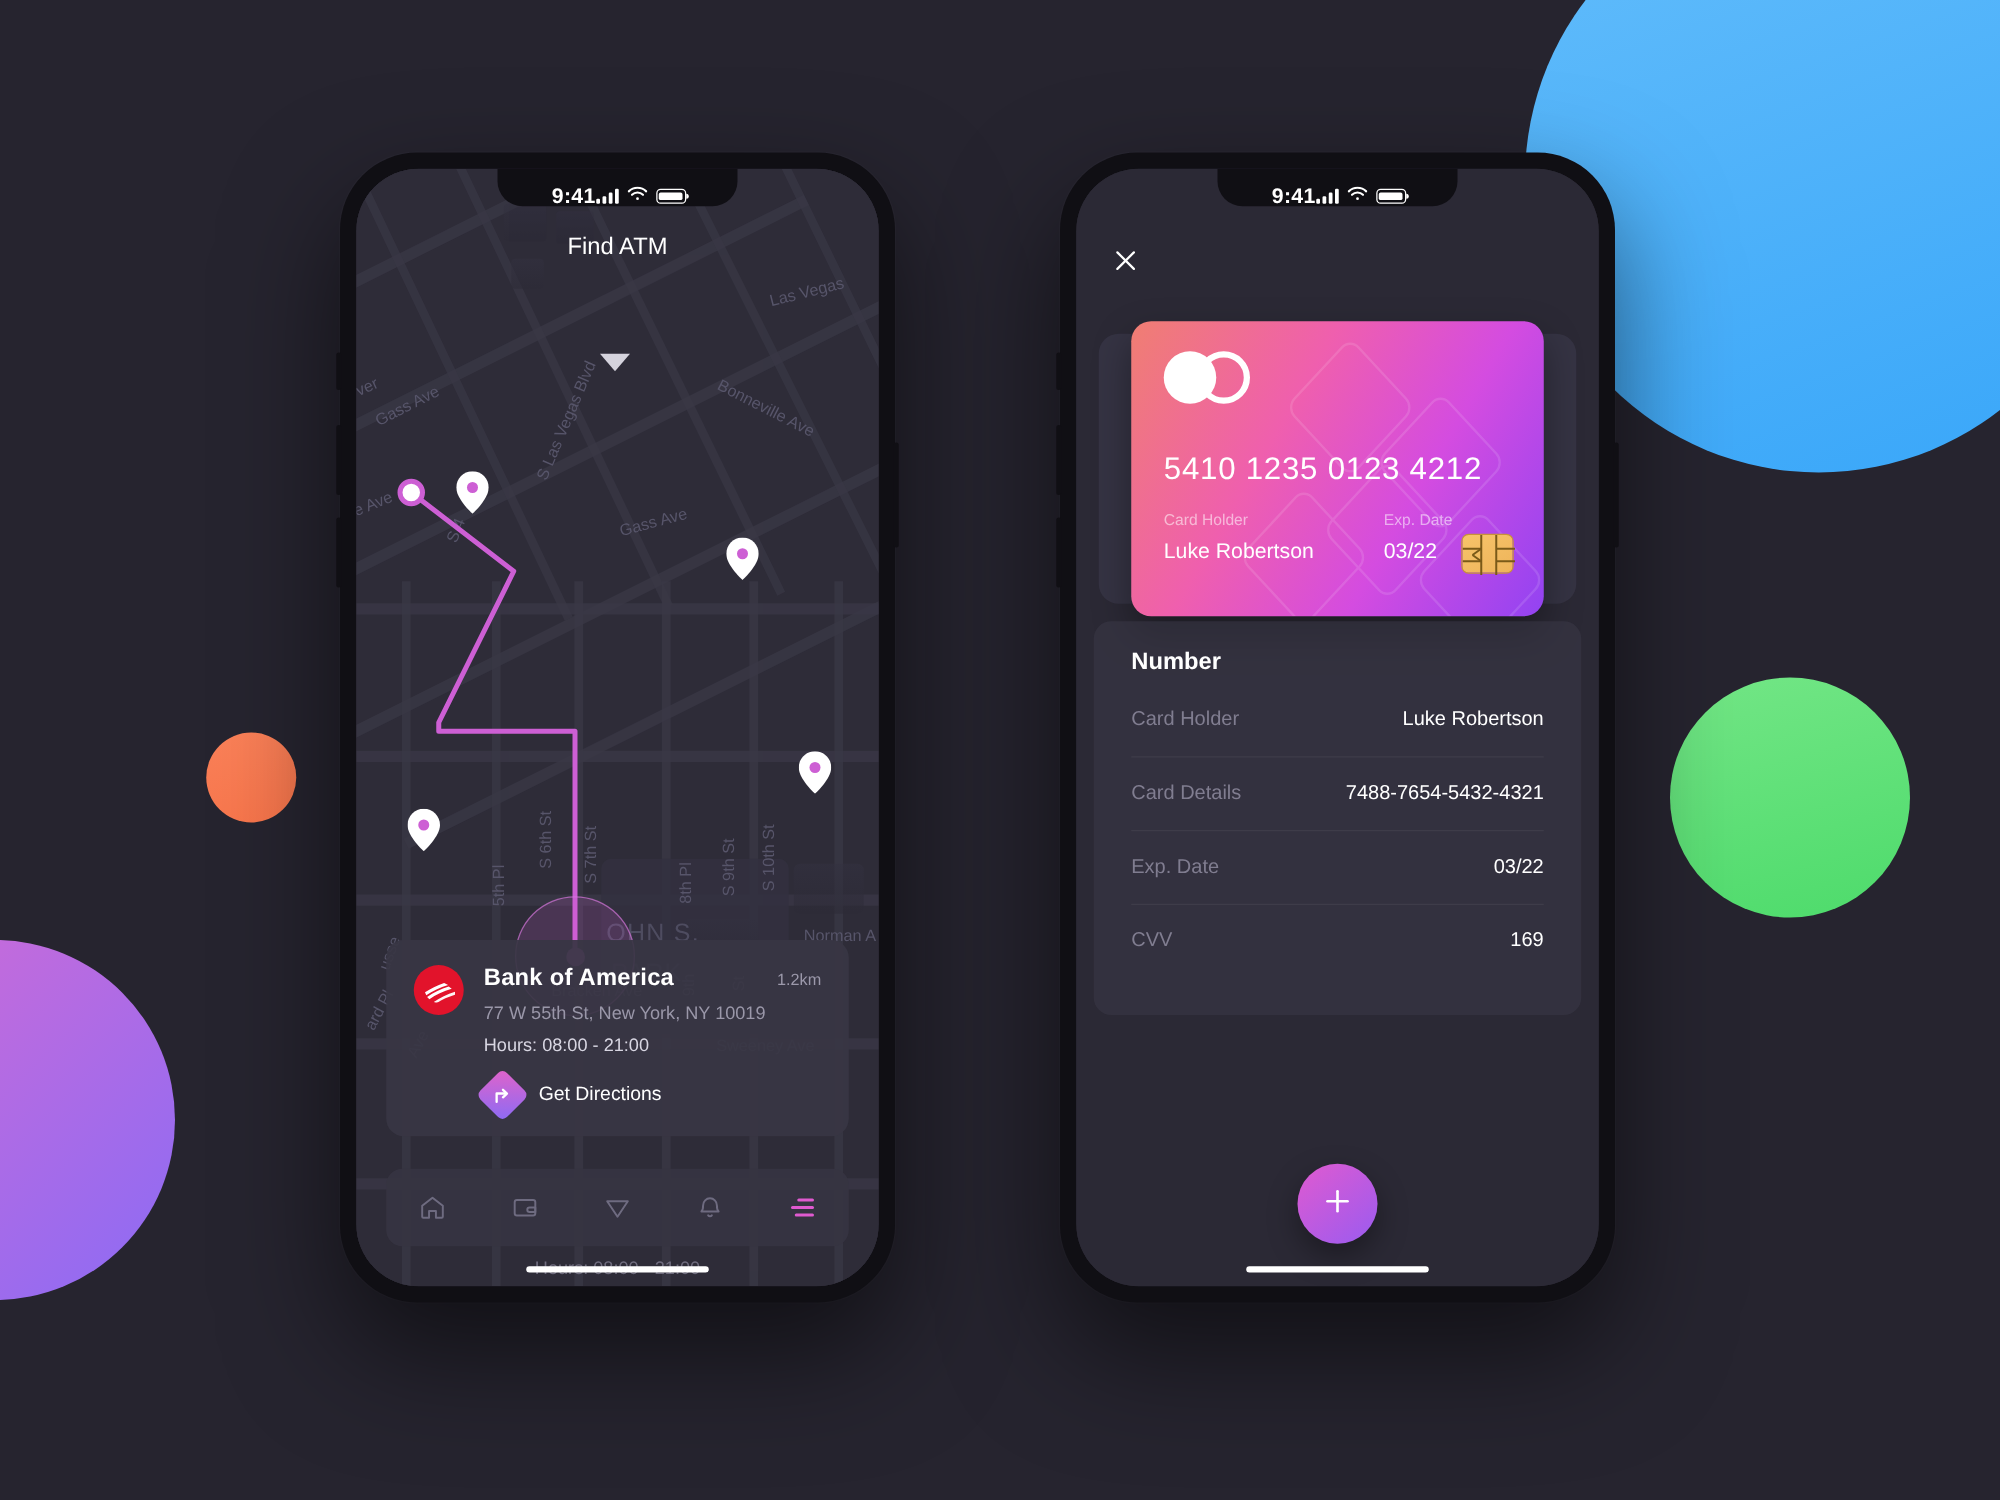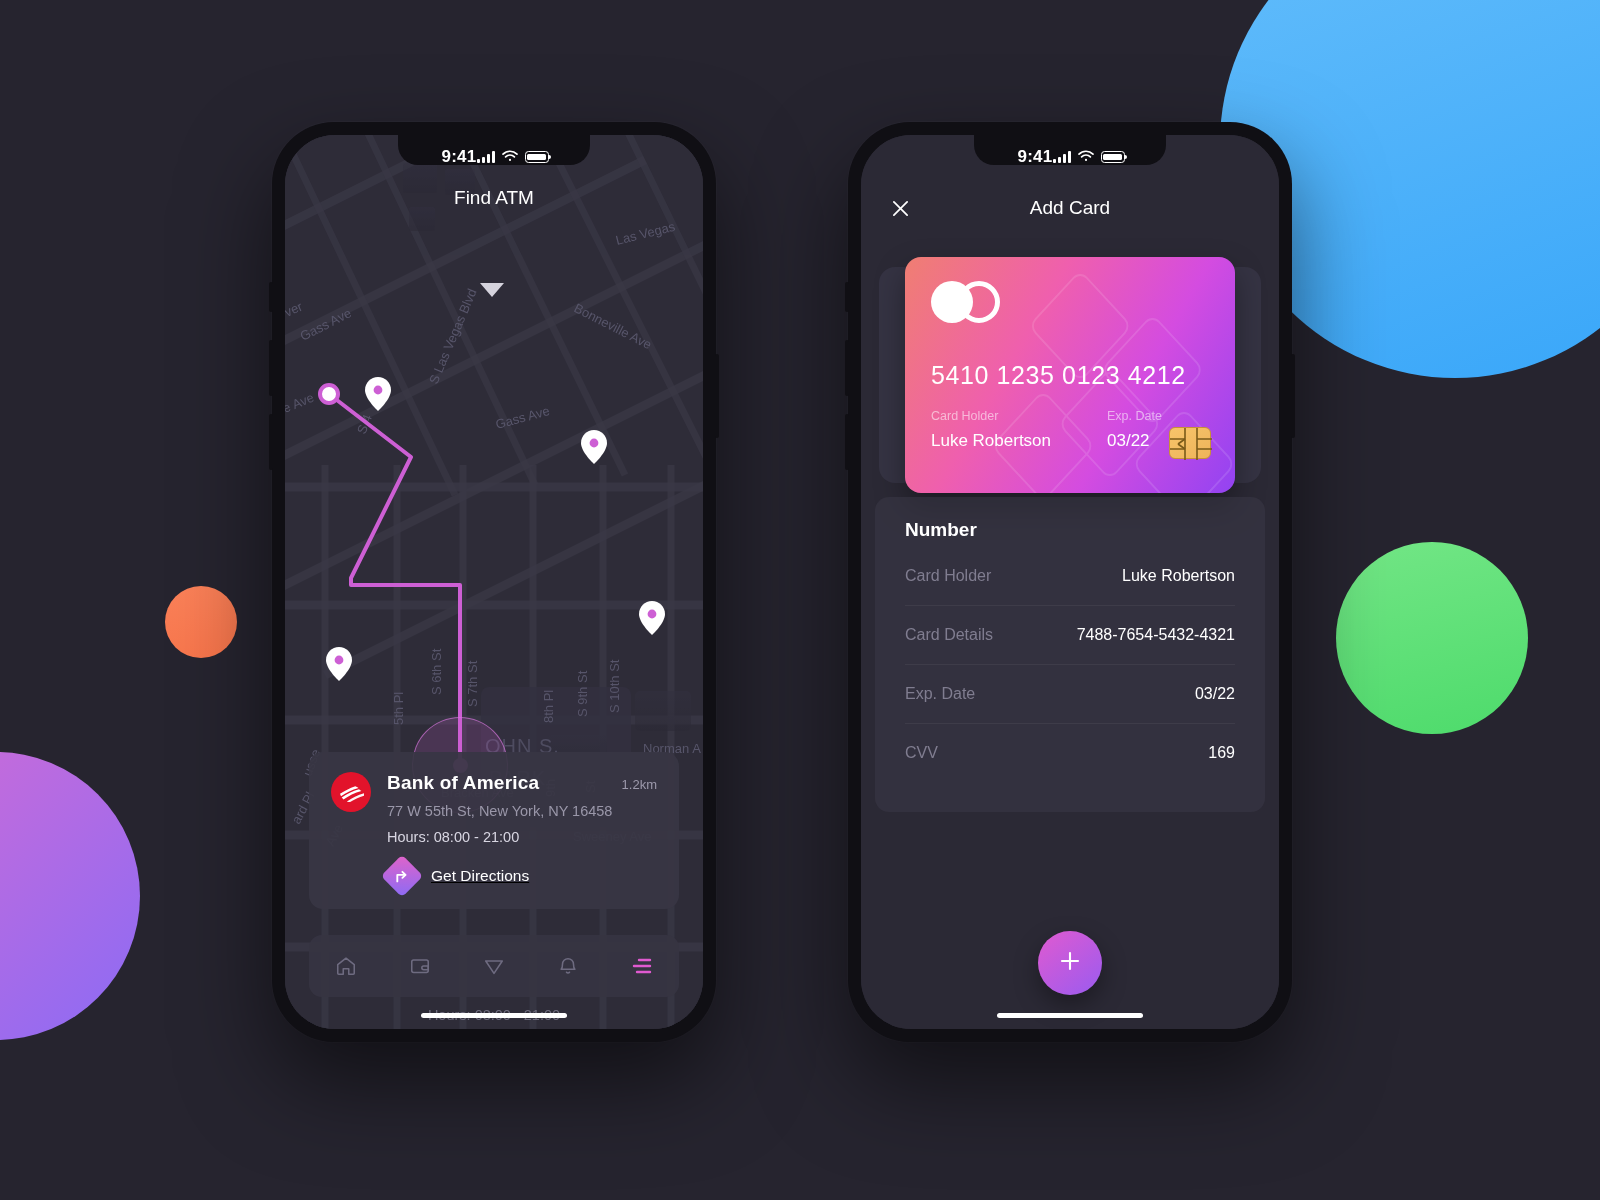--- a/index.html
+++ b/index.html
@@ -133,21 +133,21 @@
   .boa-logo{
     width:40px; height:40px; border-radius:50%; flex:none;
     background:#e2132b; display:flex; align-items:center; justify-content:center;
   }
   .pc-body{ flex:1; min-width:0; }
   .pc-head{ display:flex; align-items:baseline; justify-content:space-between; gap:10px; }
   .pc-name{ color:#fff; font-size:19px; font-weight:bold; letter-spacing:.2px; }
   .pc-dist{ color:#9c99ab; font-size:13px; flex:none; }
   .pc-addr{ color:#9a97a9; font-size:14.5px; margin-top:9px; }
   .pc-hours{ color:#d8d6e2; font-size:14.5px; margin-top:10px; }
-  .pc-dir{ display:flex; align-items:center; gap:14px; margin-top:16px;text-decoration:underline; }
+  .pc-dir{ display:flex; align-items:center; gap:14px; margin-top:16px; }
   .dir-diamond{
     width:30px; height:30px; transform:rotate(45deg); border-radius:5px;
     background:linear-gradient(135deg,#e163c9 0%,#8b6bf5 100%);
     display:flex; align-items:center; justify-content:center; flex:none;
   }
   .dir-diamond svg{ position:static; transform:rotate(-45deg); }
   .pc-dir-label{ color:#fff; font-size:15.5px; }
 
   
   .tabbar{
@@ -377,21 +377,21 @@
             <path d="M3 14.2c5-3.4 11-6.3 17.5-8.2-1-.6-2.1-1.2-3.2-1.7C11.6 6.3 6.4 9 2 11.8z" fill="#fff"></path>
             <path d="M5.5 17.4c5-3.5 11.2-6.5 17.9-8.4-.7-.6-1.5-1.2-2.4-1.8-6.3 1.9-12.2 4.8-17.3 8.3z" fill="#fff"></path>
             <path d="M9 19.6c4.9-3.5 10.7-6.4 17-8.3.7.6 1.3 1.3 1.8 2-6.2 1.7-12 4.3-16.8 7.4z" fill="#fff" opacity=".95"></path>
           </svg>
         </div>
         <div class="pc-body">
           <div class="pc-head">
             <span class="pc-name">Bank of America</span>
             <span class="pc-dist">1.2km</span>
           </div>
-          <div class="pc-addr">77 W 55th St, New York, NY 16458</div>
+          <div class="pc-addr">77 W 55th St, New York, NY 10019</div>
           <div class="pc-hours">Hours: 08:00 - 21:00</div>
           <div class="pc-dir">
             <span class="dir-diamond">
               <svg width="15" height="15" viewBox="0 0 16 16" fill="none" stroke="#fff" stroke-width="2" stroke-linecap="round" stroke-linejoin="round">
                 <path d="M3 13V6h8"></path>
                   <path d="M8.4 2.8L11.8 6 8.4 9.2"></path>
               </svg>
             </span>
             <span class="pc-dir-label">Get Directions</span>
           </div>
@@ -467,21 +467,20 @@
   <div class="screen">
     <div class="rscreen">
 
       <div class="topbar">
         <div class="close-btn">
           <svg width="17" height="17" viewBox="0 0 18 18" stroke="#fff" stroke-width="1.9" stroke-linecap="round">
             <line x1="2" y1="2" x2="16" y2="16"></line>
               <line x1="16" y1="2" x2="2" y2="16"></line>
           </svg>
         </div>
-        <div class="topbar-title">Add Card</div>
       </div>
 
       <div class="card-stage">
         <div class="peek l"></div>
         <div class="peek r"></div>
 
         <div class="credit-card">
           <div class="cc-pattern">
             <svg viewBox="0 0 356 236" preserveAspectRatio="none">
               <g fill="none" stroke="#fff" stroke-width="2">

